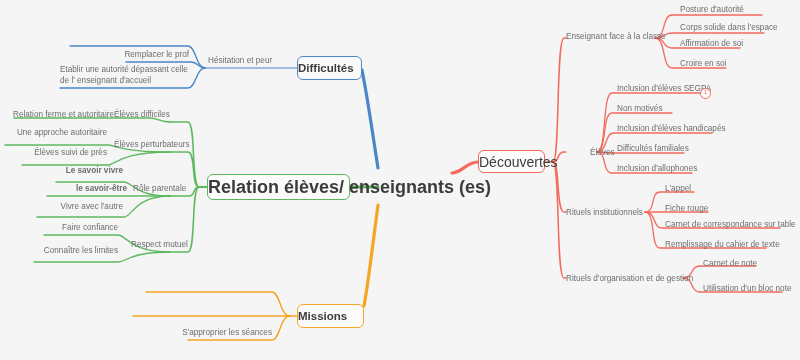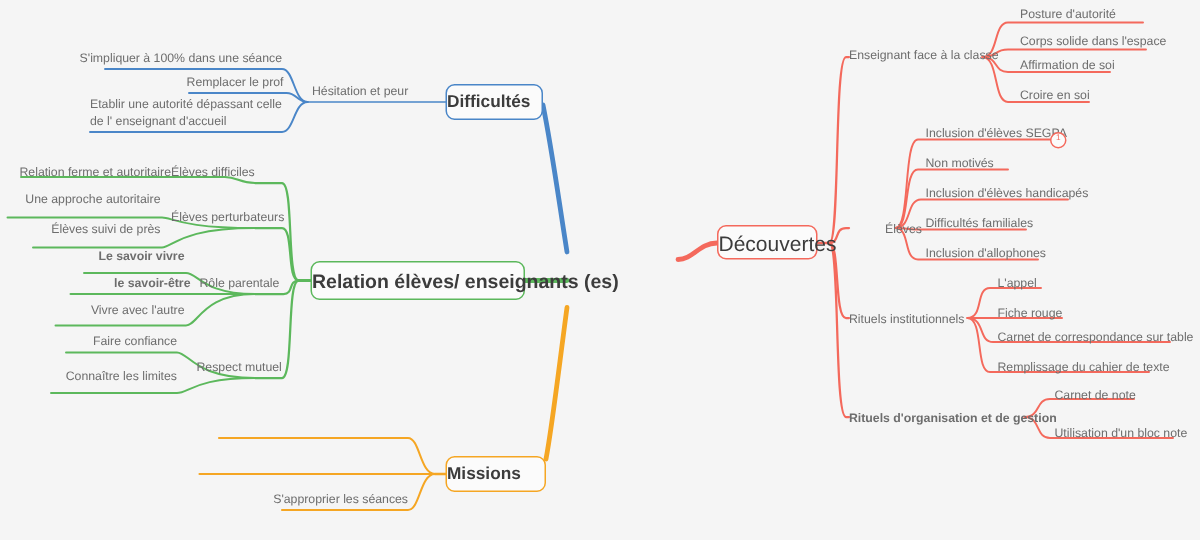--- a/index.html
+++ b/index.html
@@ -41,21 +41,21 @@
   }
   .node-main {
     border: 1.3px solid #4a86c8;
     color: #3c3c3c;
     font-size: 11.5px;
     font-weight: bold;
   }
   .node-main.green { border-color: #5cb85c; }
   .node-main.orange { border-color: #f5a623; }
   .node-main.red { border-color: #f4695c; }
-  .node-main.big { font-size: 13px; }
+  .node-main.big { font-size: 18px; }
 
   .leaf {
     position: absolute;
     box-sizing: border-box;
     color: #6d6d6d;
     font-size: 8.2px;
     line-height: 1.28;
     white-space: nowrap;
   }
   .leaf.wrap { white-space: normal; }
@@ -164,23 +164,20 @@
   </div>
 
   <div class="node node-main red" style="left:478px; top:150px; width:67px; height:23px; font-weight:normal; font-size:14px;">
     <span>Découvertes</span>
   </div>
 
   <div class="leaf la" style="left:208px; top:56px; width:88px;">
     <span>Hésitation  et peur</span>
   </div>
 
-  <div class="leaf ra" style="left:18px; top:34px; width:170px;">
-    <span>S'impliquer à 100% dans une séance</span>
-  </div>
   <div class="leaf ra" style="left:31px; top:50px; width:158px;">
     <span>Remplacer le prof</span>
   </div>
   <div class="leaf la wrap" style="left:60px; top:65px; width:132px;">
     <span>Etablir une autorité dépassant celle de l' enseignant d'accueil</span>
   </div>
 
   <div class="leaf la" style="left:114px; top:110px; width:80px;">
     <span>Élèves difficiles</span>
   </div>
@@ -272,21 +269,21 @@
   <div class="leaf la" style="left:665px; top:204px; width:70px;">
     <span>Fiche rouge</span>
   </div>
   <div class="leaf la" style="left:665px; top:220px; width:130px;">
     <span>Carnet de correspondance sur table</span>
   </div>
   <div class="leaf la" style="left:665px; top:240px; width:130px;">
     <span>Remplissage du cahier de texte</span>
   </div>
 
-  <div class="leaf la" style="left:566px; top:274px; width:146px;font-weight:bold;">
+  <div class="leaf la" style="left:566px; top:274px; width:146px;">
     <span>Rituels d'organisation et de gestion</span>
   </div>
   <div class="leaf la" style="left:703px; top:259px; width:70px;">
     <span>Carnet de note</span>
   </div>
   <div class="leaf la" style="left:703px; top:284px; width:100px;">
     <span>Utilisation d'un bloc note</span>
   </div>
 
 </div>

